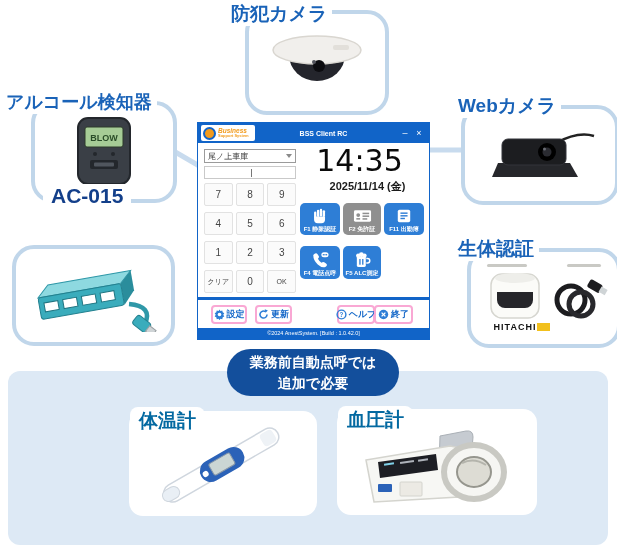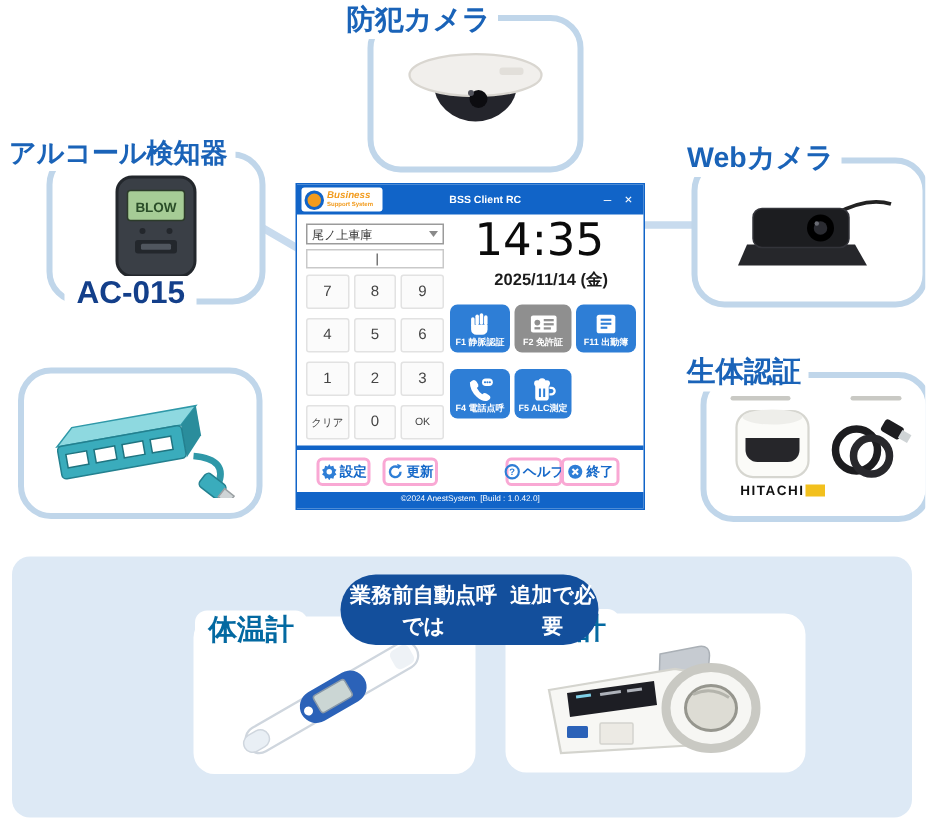--- a/index.html
+++ b/index.html
@@ -16,21 +16,21 @@
   .devlabel{position:absolute;z-index:3;background:#fff;padding:0 5px;color:#1a63b8;font-weight:bold;
             font-size:19px;line-height:24px;white-space:nowrap;}
   .modellabel{position:absolute;z-index:3;background:#fff;padding:0 8px;color:#133f8a;font-weight:bold;
               font-size:21px;line-height:24px;}
 
   
   #extra-section{position:absolute;left:8px;top:371px;width:600px;height:174px;background:#dde9f5;
                  border-radius:12px;z-index:0;}
   #note-badge{position:absolute;left:227px;top:349px;width:172px;height:47px;background:#134f9c;
               border-radius:24px;z-index:4;color:#fff;font-weight:bold;font-size:14px;line-height:1.45;
-              display:flex;align-items:center;justify-content:center;text-align:center;margin-top:34px;}
+              display:flex;flex-direction:column;align-items:center;justify-content:center;text-align:center;}
   .card{position:absolute;background:#fff;border-radius:14px;z-index:1;display:flex;align-items:center;justify-content:center;}
   .cardlabel{position:absolute;z-index:2;background:#fff;border-radius:8px;padding:3px 9px;color:#0369a1;
              font-weight:bold;font-size:19px;line-height:22px;white-space:nowrap;}
 
   
   #app-window{position:absolute;left:197px;top:122px;width:233px;height:218px;background:#fff;
               border:1px solid #1164c8;box-sizing:border-box;z-index:3;font-family:"Liberation Sans",sans-serif;}
   #titlebar{position:absolute;left:0;top:0;width:100%;height:20px;background:#1164c8;}
   #logo{position:absolute;left:3px;top:2px;width:54px;height:16px;background:#fff;border-radius:2px;
         display:flex;align-items:center;padding:0 2px;box-sizing:border-box;}

